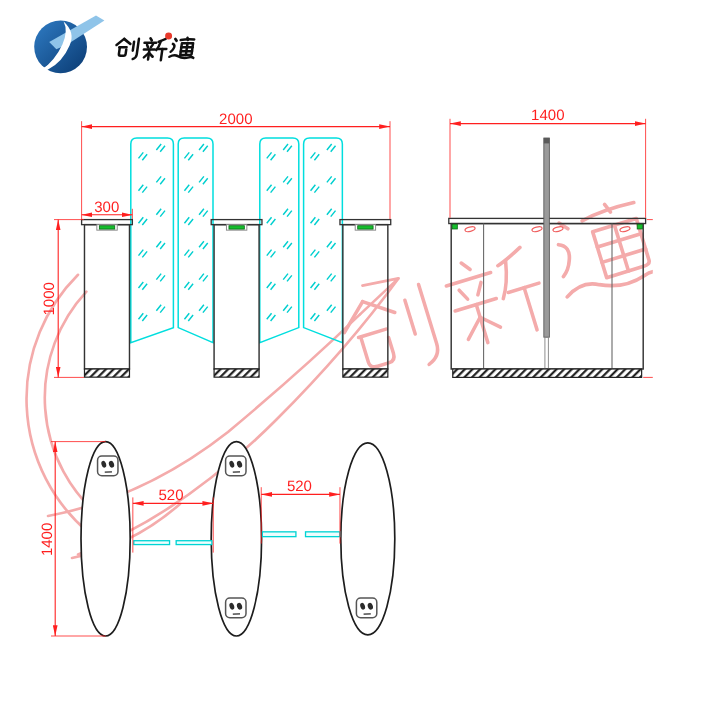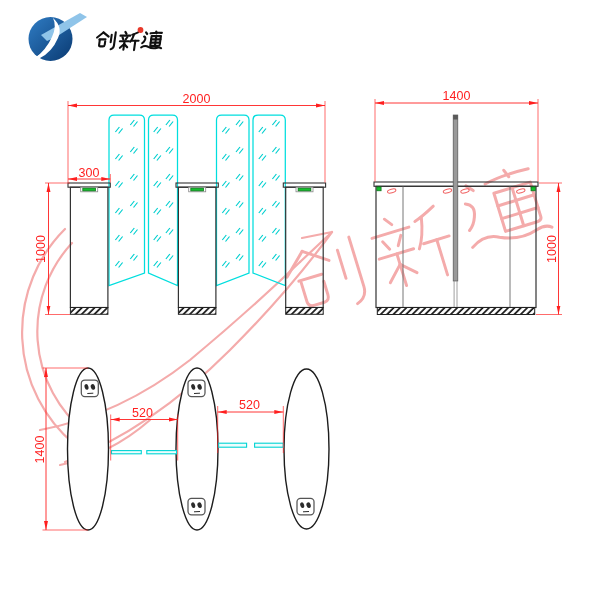--- a/index.html
+++ b/index.html
@@ -1,17 +1,17 @@
 <!DOCTYPE html>
 <html><head>
 <meta charset="utf-8">
 <style>
   html,body{margin:0;padding:0;background:#ffffff;}
   .canvas{position:relative;width:544px;height:600px;background:#ffffff;overflow:hidden;
-          font-family:"Liberation Sans",sans-serif;padding-left:32px;}
+          font-family:"Liberation Sans",sans-serif;}
   svg.layer{position:absolute;left:0;top:0;}
   .dim{font-family:"Liberation Sans",sans-serif;font-size:12.5px;fill:#ff1f1f;text-anchor:middle;}
   .dimline{stroke:#ff1f1f;stroke-width:0.9;}
   .ext{stroke:#ff1f1f;stroke-width:0.7;opacity:0.95;}
   .cab{stroke:#333333;stroke-width:1.2;fill:none;}
   .lid{stroke:#333333;stroke-width:1.1;fill:none;}
   .glass{stroke:#00dede;stroke-width:1.25;fill:none;}
   .div-line{stroke:#666666;stroke-width:0.9;}
   .wm{stroke:#f4abab;fill:none;stroke-width:2.2;stroke-linecap:round;}
   .wm-ch{stroke:#f4abab;fill:none;stroke-width:3.2;}

